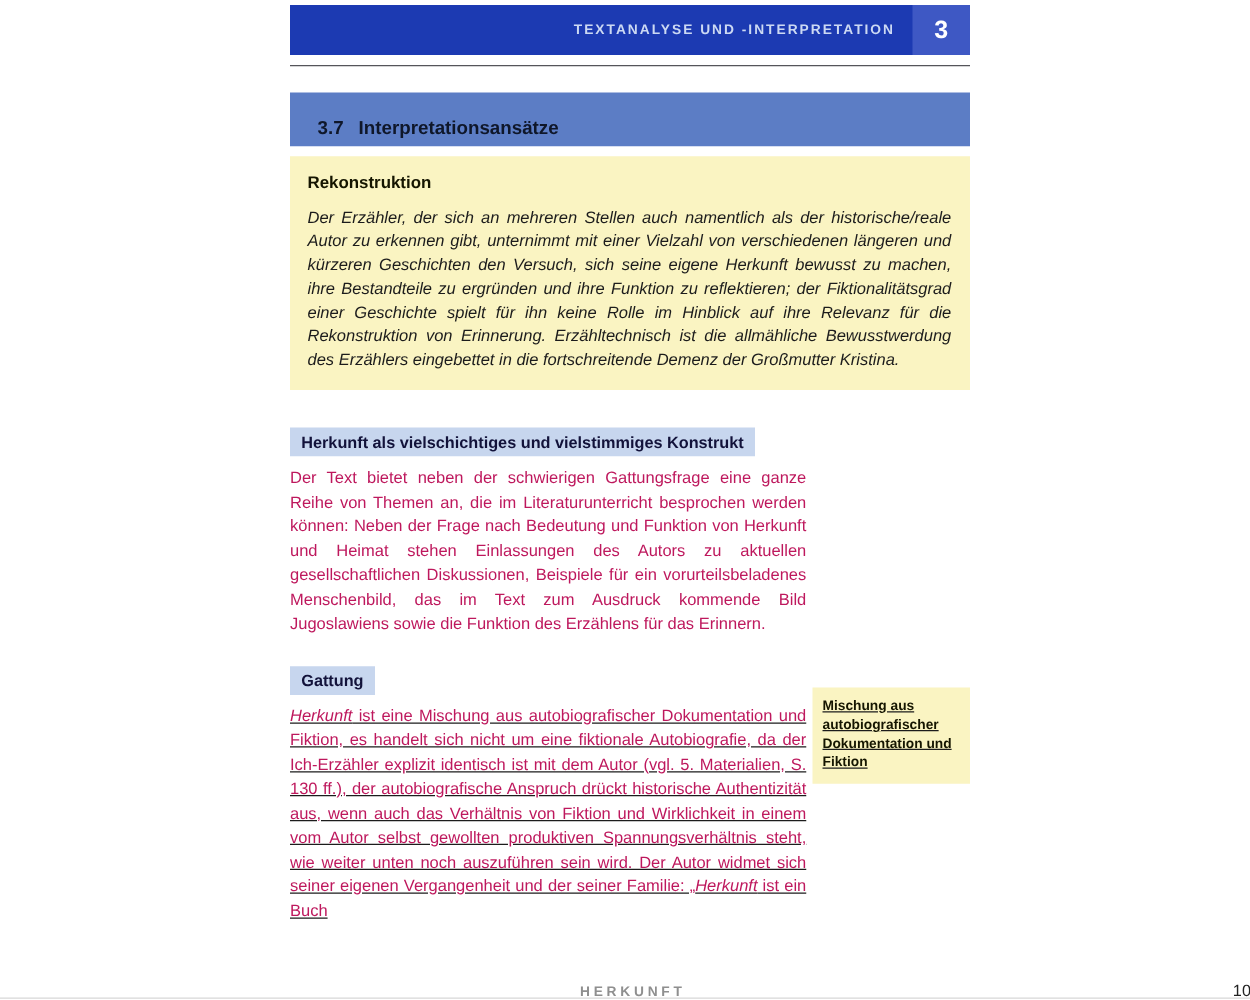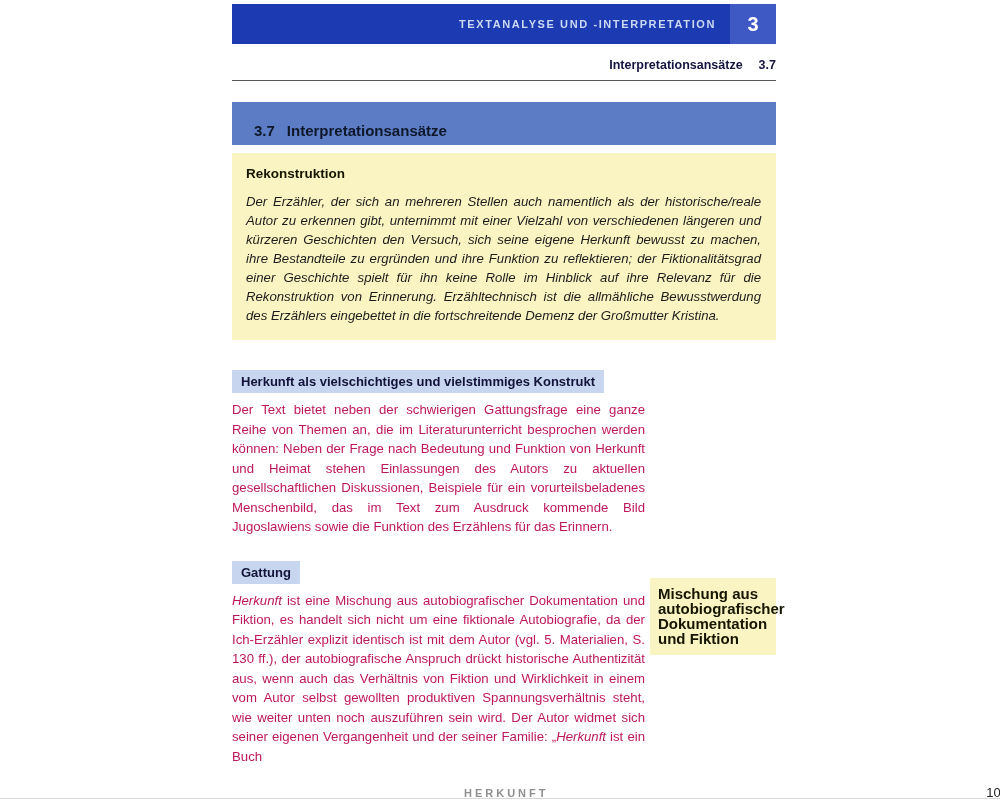--- a/index.html
+++ b/index.html
@@ -32,47 +32,44 @@
   .summary p { font-size:13.2px; line-height:19px; color:#1c1c1c; text-align:justify;font-style:italic; }
 
   .sub1 { margin-top:30px; }
   .subbar { display:inline-block; background:var(--subheading-bg,#c7d6ee); color:#12123a;
             font-weight:bold; font-size:13px; padding:4px 9px; }
 
   .body-text { width:413px; font-size:13.2px; line-height:19.5px;
                color:#be185d; text-align:justify; margin-top:7px; }
   .body-text em { font-style:italic; }
 
-  .gattung-row { margin-top:24px; display:flex; align-items:flex-start; }
+  .gattung-row { margin-top:24px; display:flex; align-items:flex-start;text-decoration:underline; }
   .main-col { width:413px; }
   .margin-note { margin-left:5px; margin-top:17px; width:126px;
                  background:var(--note-yellow,#faf4c2); padding:8px 8px 9px 8px;
-                 font-size:15px; font-weight:bold; line-height:15px; color:#151500; }
+                 font-size:11px; font-weight:bold; line-height:15px; color:#151500; }
 
   .footer { position:absolute; left:232px; top:781px; width:544px;
             display:flex; justify-content:space-between; align-items:baseline; }
   .running { font-size:11px; letter-spacing:3px; color:#8f8f8f; font-weight:bold; }
   .pagenum { font-size:13px; color:#222; }
   .bottom-edge { position:absolute; left:0; top:798px; width:1000px;
                  border-top:1px solid #d8d8d8; }
 </style>
 </head>
 <body>
 
 <div class="page">
   <div class="content">
 
     <header class="chapter-bar">
       <span class="chapter-title">TEXTANALYSE UND -INTERPRETATION</span>
       <span class="chapter-num">3</span>
     </header>
 
-    <div class="crumb-row">
-      <span>Interpretationsansätze</span><span class="crumb-num">3.7</span>
-    </div>
 
     <div class="rule"></div>
 
     <div class="section-bar">
       <span class="sec-num">3.7</span><span>Interpretationsansätze</span>
     </div>
 
     <section class="summary">
       <h3>Rekonstruktion</h3>
       <p>Der Erzähler, der sich an mehreren Stellen auch namentlich als der historische/reale Autor zu erkennen gibt, unternimmt mit einer Vielzahl von verschiedenen längeren und kürzeren Geschichten den Versuch, sich seine eigene Herkunft bewusst zu machen, ihre Bestandteile zu ergründen und ihre Funktion zu reflektieren; der Fiktionalitätsgrad einer Geschichte spielt für ihn keine Rolle im Hinblick auf ihre Relevanz für die Rekonstruktion von Erinnerung. Erzähltechnisch ist die allmähliche Bewusstwerdung des Erzählers eingebettet in die fortschreitende Demenz der Großmutter Kristina.</p>

